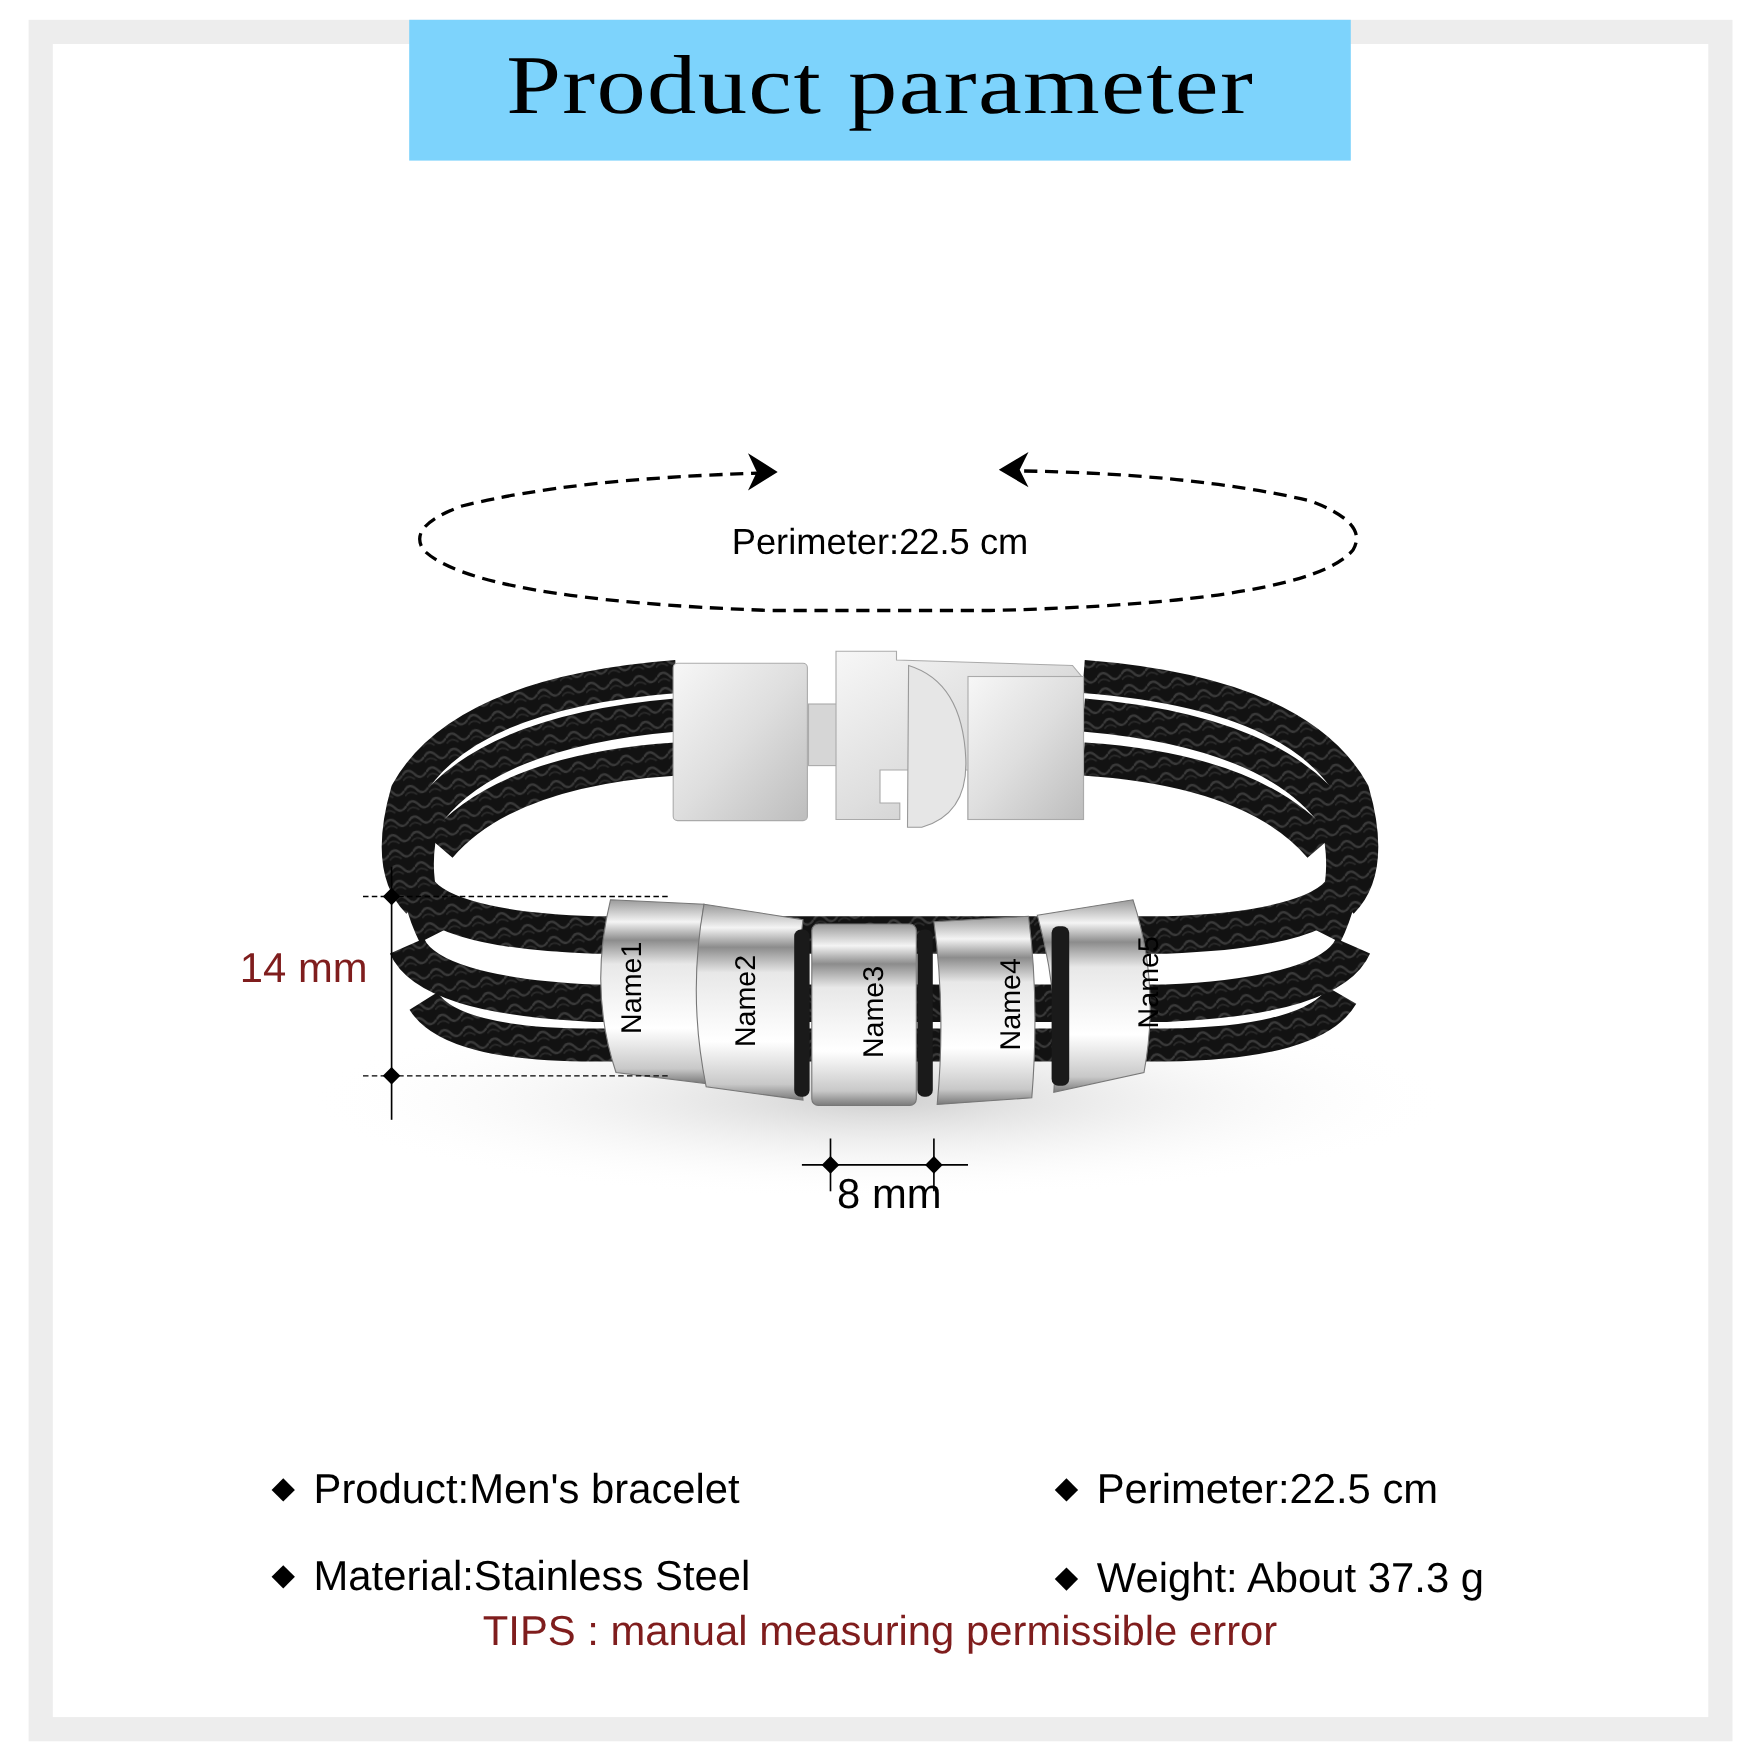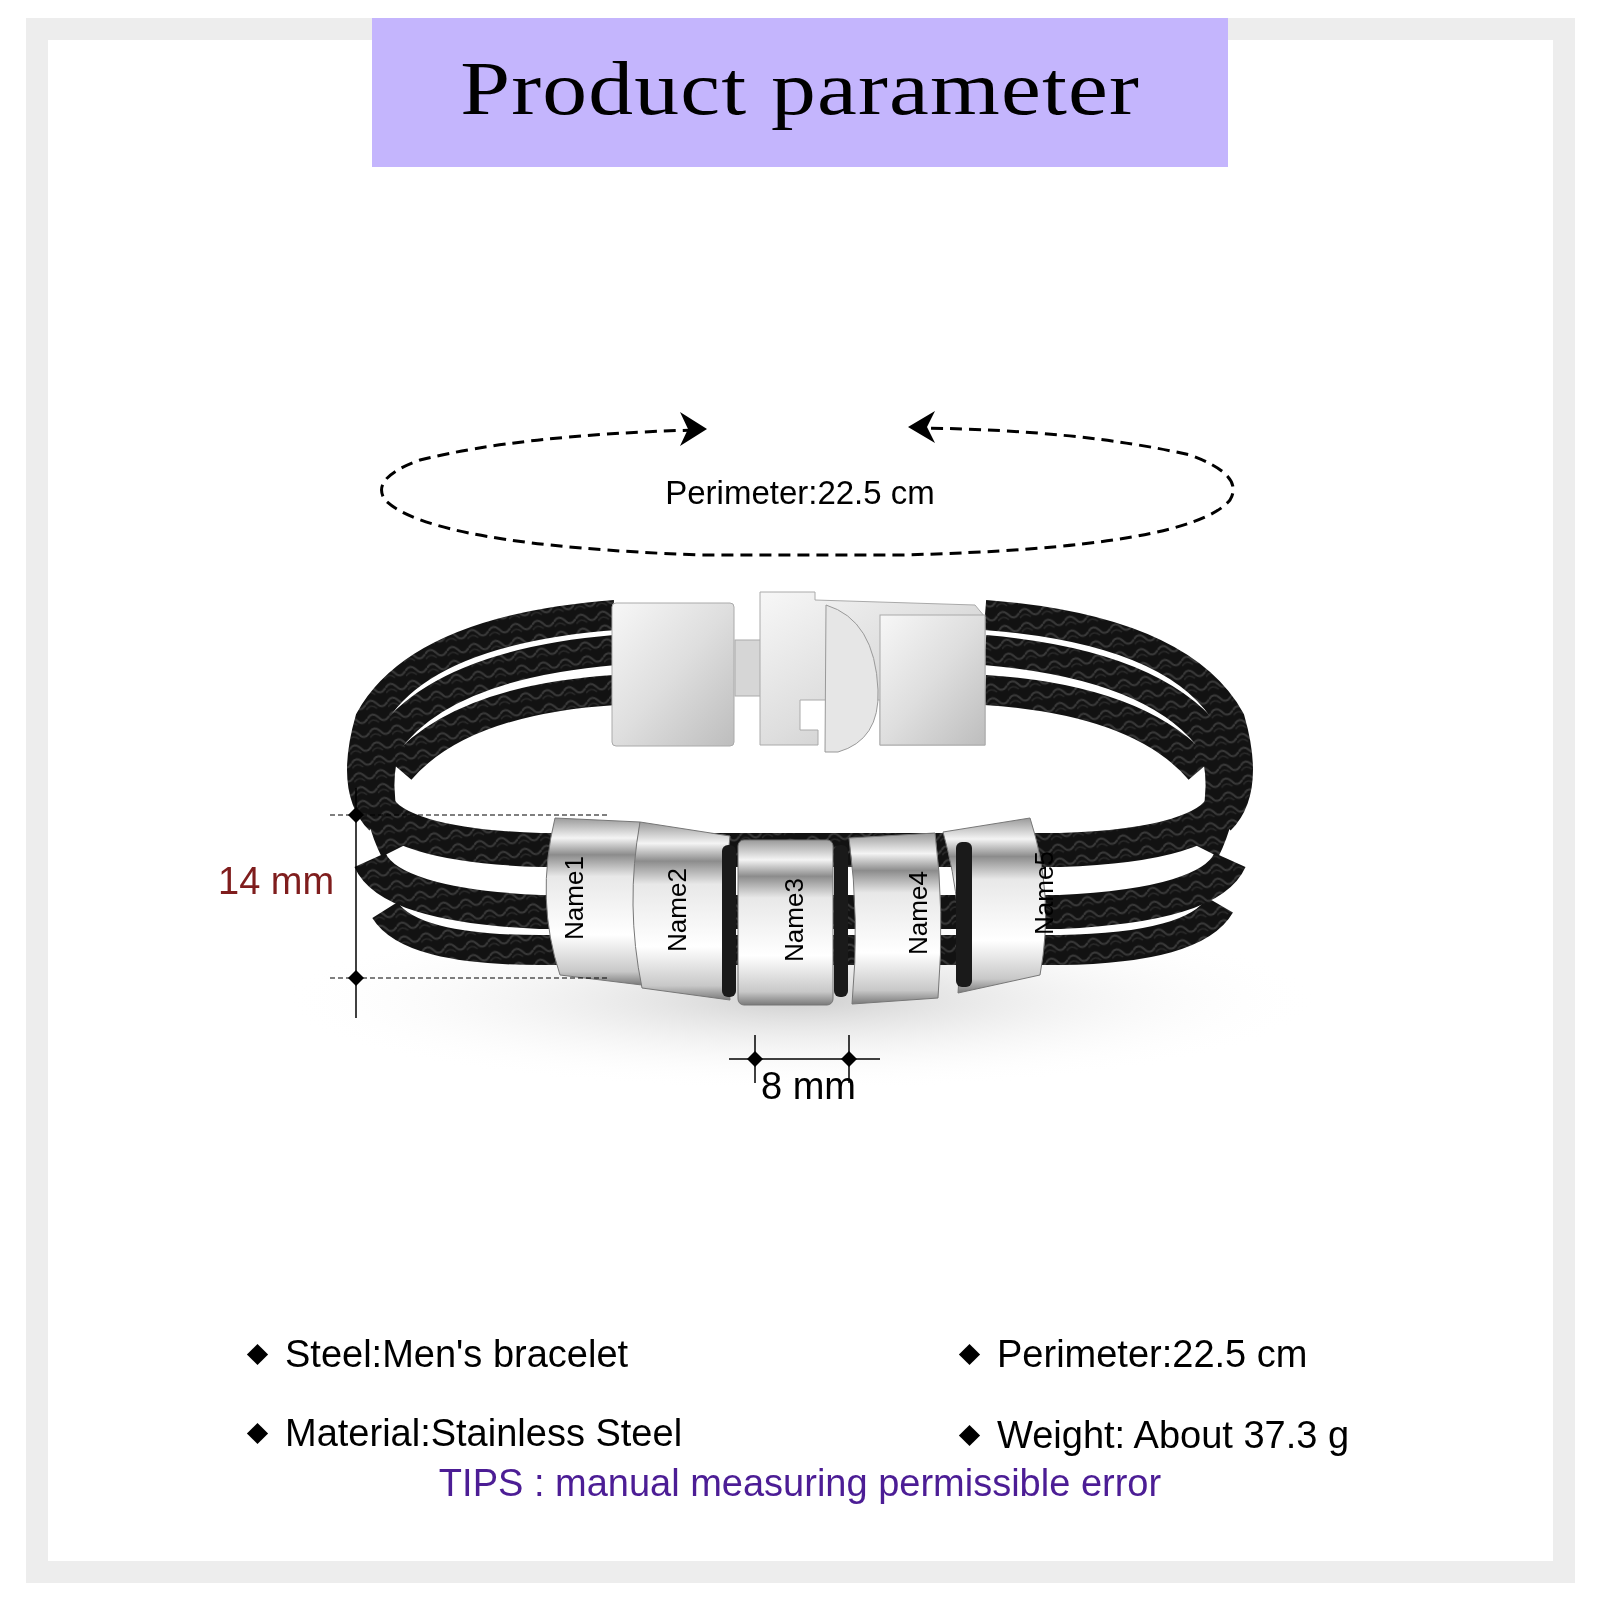--- a/index.html
+++ b/index.html
@@ -1,27 +1,27 @@
 <!DOCTYPE html>
 <html><head>
 <meta charset="utf-8">
 <style>
   html, body { margin: 0; padding: 0; background: #ffffff; }
   body { width: 1600px; height: 1600px; position: relative; overflow: hidden; font-family: "Liberation Sans", sans-serif; }
   .frame { position: absolute; left: 26px; top: 18px; width: 1549px; height: 1565px; background: #ededed; }
   .inner { position: absolute; left: 22px; top: 22px; right: 22px; bottom: 22px; background: #ffffff; }
-  .title-box { position: absolute; left: 372px; top: 18px; width: 856px; height: 149px; background: #c4b5fd; display: flex; align-items: center; justify-content: center; }
+  .title-box { position: absolute; left: 372px; top: 18px; width: 856px; height: 128px; background: #7dd3fc; display: flex; align-items: center; justify-content: center; }
   .title { font-family: "Liberation Serif", serif; font-size: 76px; color: #000; letter-spacing: 1px; transform: scaleX(1.18); transform-origin: center; margin-top: -8px; white-space: nowrap; }
   svg.art { position: absolute; left: 0; top: 0; }
   .perim-label { position: absolute; left: 600px; top: 474px; width: 400px; text-align: center; font-size: 33px; color: #000; }
   .dim-14 { position: absolute; left: 218px; top: 860px; font-size: 38px; color: #7f1d1d; text-align: right; }
   .dim-8 { position: absolute; left: 733px; top: 1065px; font-size: 38px; color: #000; margin-left: 28px; }
   .spec { position: absolute; font-size: 38px; color: #000; display: flex; align-items: center; white-space: nowrap; }
   .spec .bullet { display: inline-block; width: 15px; height: 15px; background: #000; transform: rotate(45deg); margin-right: 20px; margin-left: 4px; }
-  .tips { position: absolute; left: 0; width: 1600px; top: 1462px; text-align: center; font-size: 38px; color: #4c1d95; }
+  .tips { position: absolute; left: 0; width: 1600px; top: 1462px; text-align: center; font-size: 38px; color: #7f1d1d; }
   .bead-label { font-family: "Liberation Sans", sans-serif; font-size: 26px; fill: #000; }
 </style>
 </head>
 <body>
 
 <div class="frame">
   <div class="inner"></div>
 </div>
 
 <div class="title-box">
@@ -138,21 +138,21 @@
     <path d="M849 1051 L857 1059 L849 1067 L841 1059 Z" fill="#000"></path>
   </g>
 </svg>
 
 <div class="perim-label">Perimeter:22.5 cm</div>
 <div class="dim-14">14 mm</div>
 <div class="dim-8">8 mm</div>
 
 <div class="spec" style="left:246px; top:1333px;">
   <span class="bullet"></span>
-  <span>Steel:Men's bracelet</span>
+  <span>Product:Men's bracelet</span>
 </div>
 <div class="spec" style="left:958px; top:1333px;">
   <span class="bullet"></span>
   <span>Perimeter:22.5 cm</span>
 </div>
 <div class="spec" style="left:246px; top:1412px;">
   <span class="bullet"></span>
   <span>Material:Stainless Steel</span>
 </div>
 <div class="spec" style="left:958px; top:1414px;">

